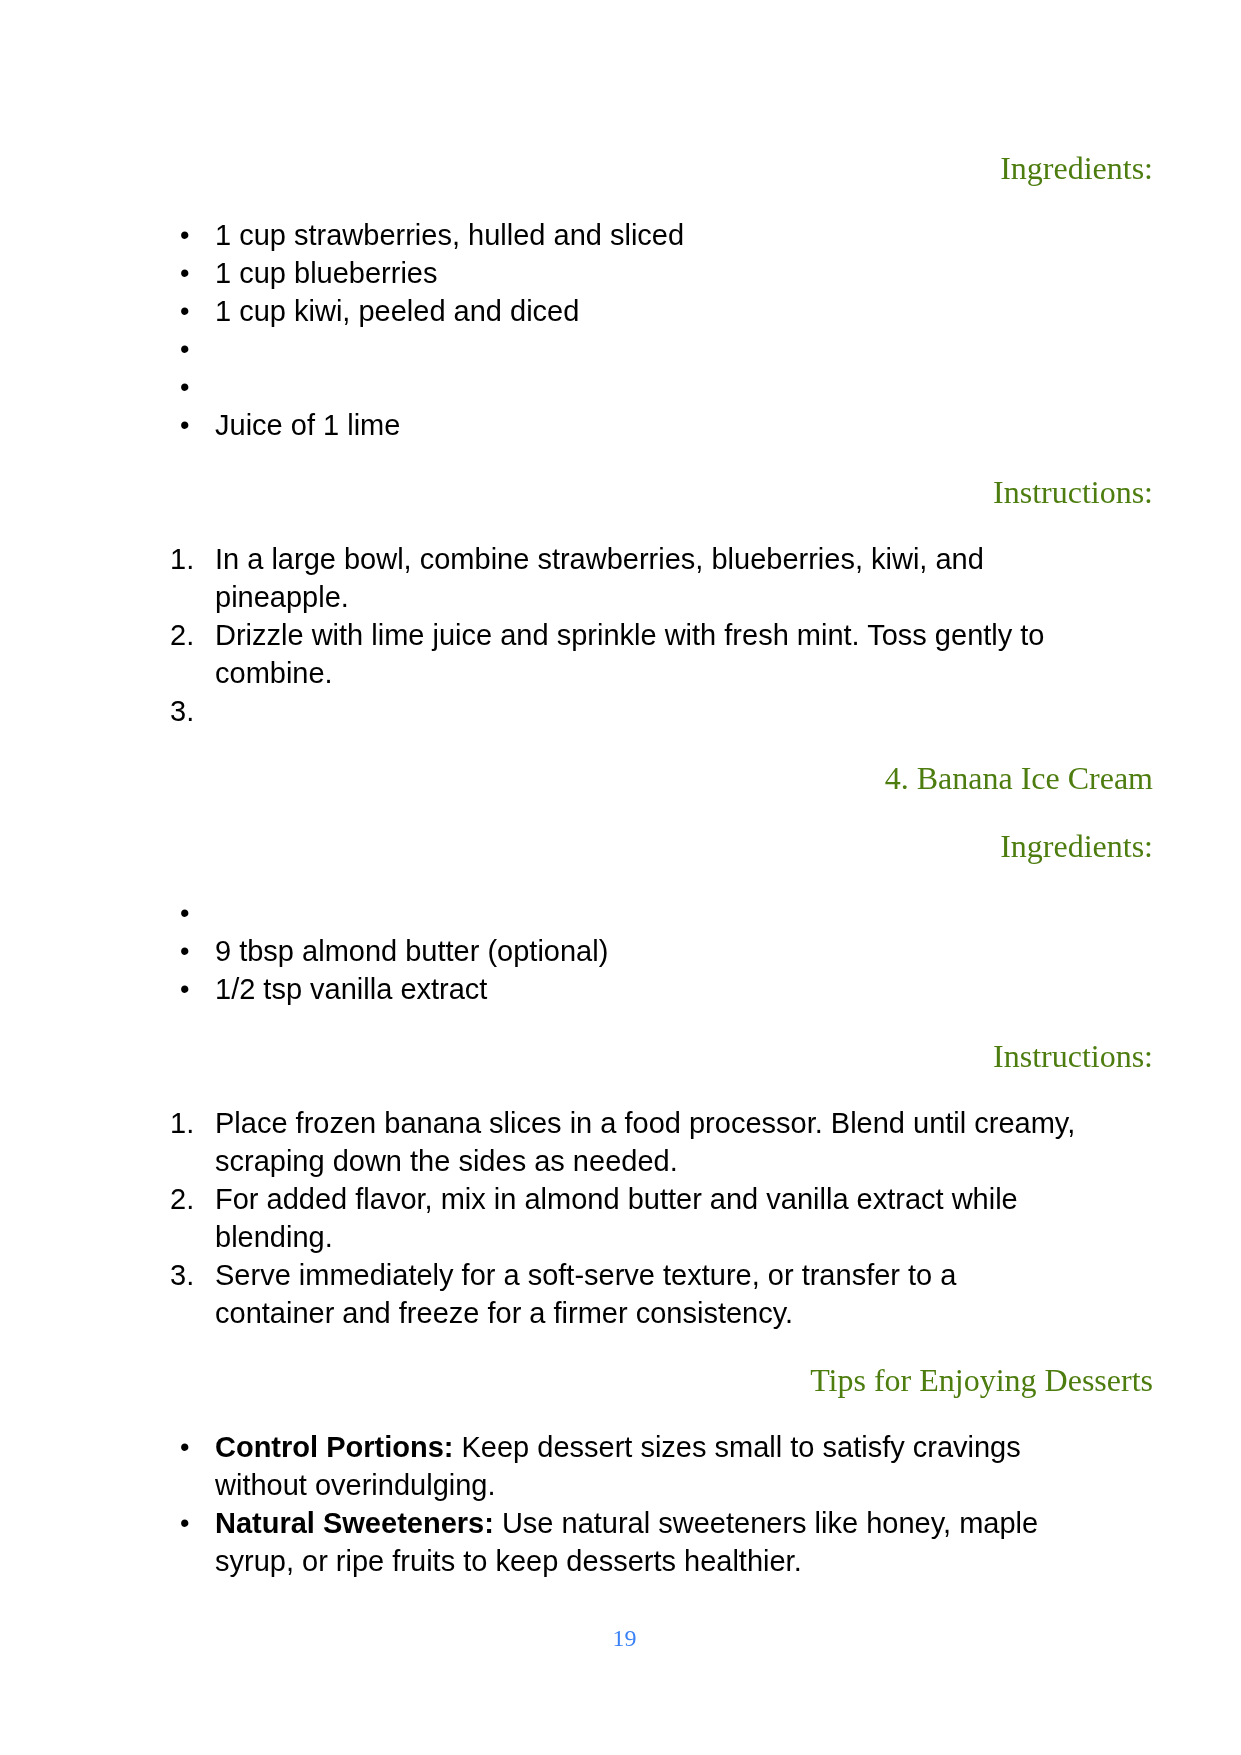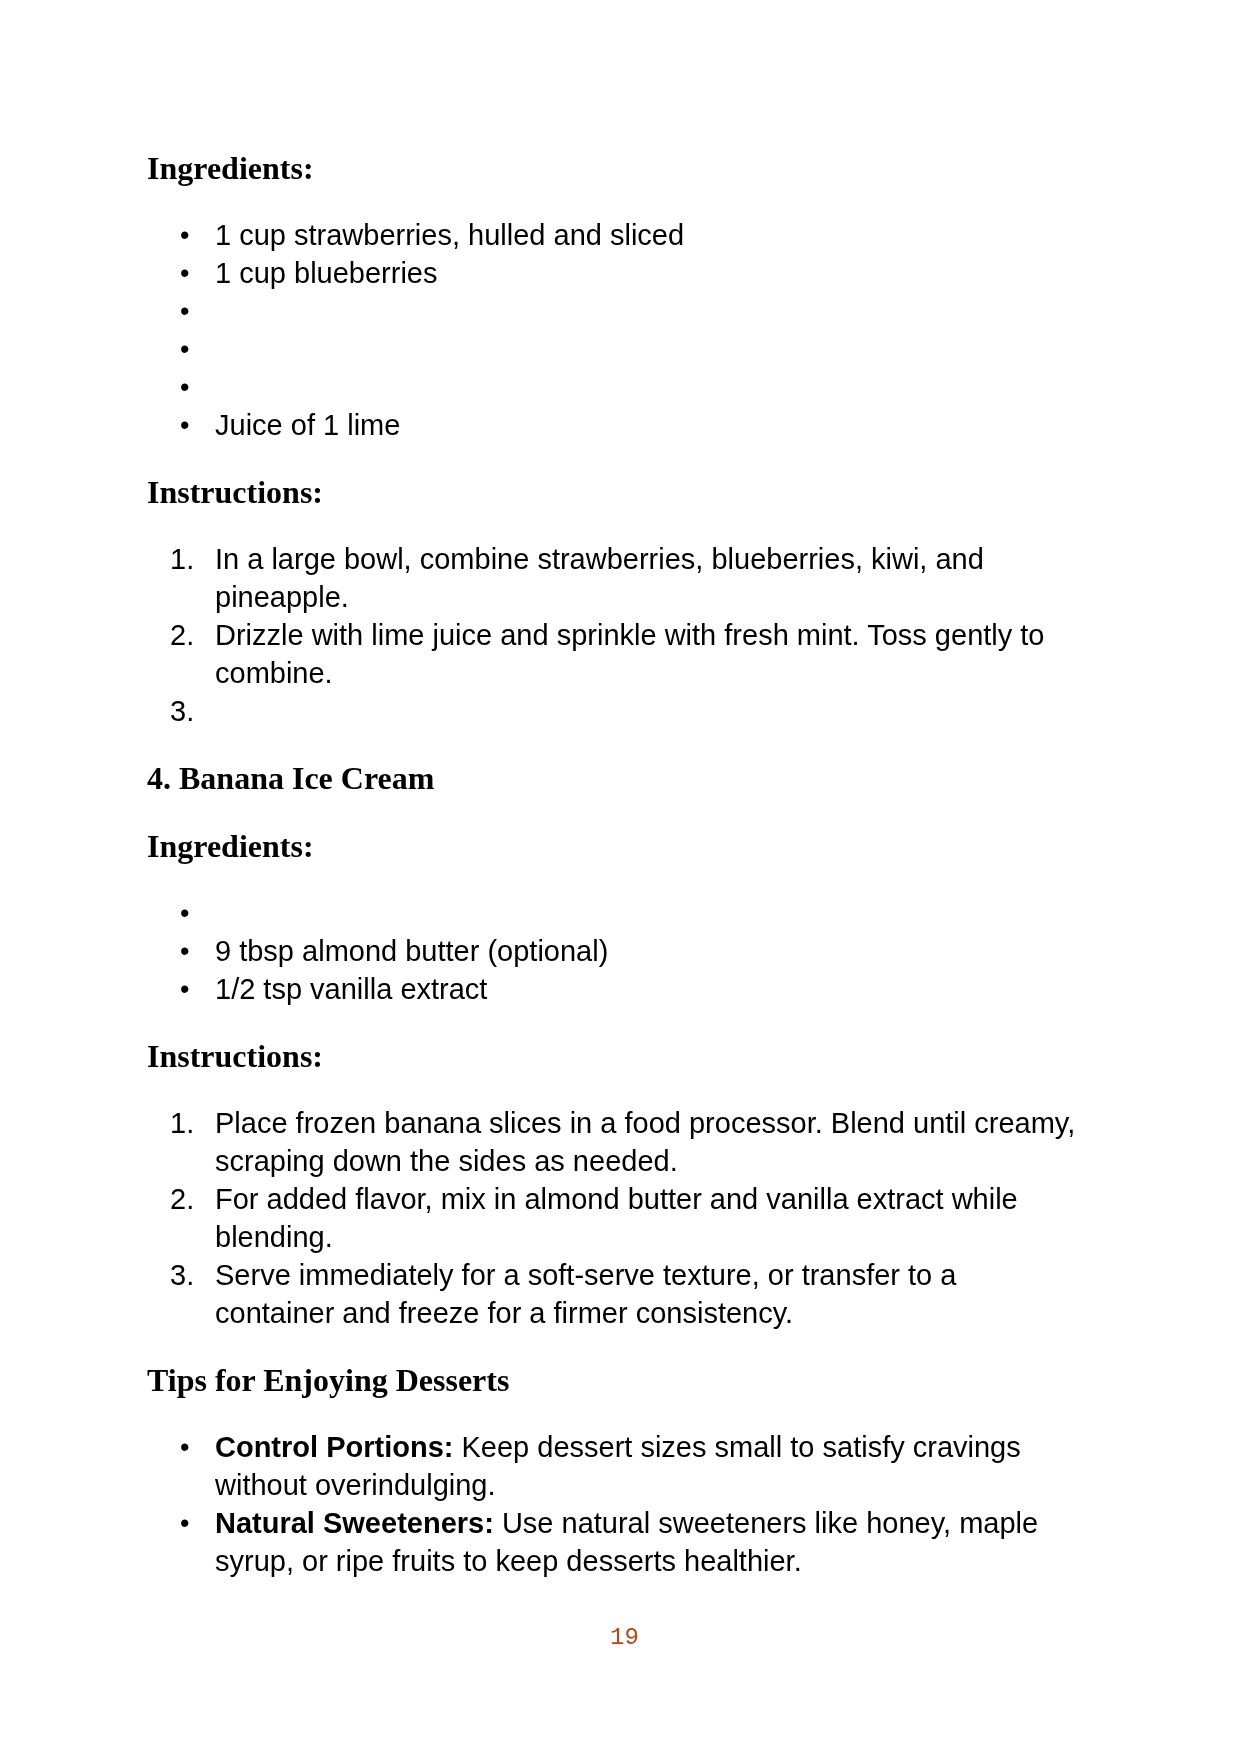--- a/index.html
+++ b/index.html
@@ -15,25 +15,26 @@
     color: #000000;
   }
   .page {
     position: absolute;
     top: 0; left: 0; right: 0; bottom: 0;
     padding: 148px 88px 0 147px;
     box-sizing: border-box;
   }
   .section-heading {
     font-family: "Liberation Serif", "DejaVu Serif", serif;
-    font-weight: bold;
+    font-weight: normal;
     font-size: 32px;
     line-height: 40px;
     margin: 0 0 28px 0;
-    color: #000000;
+    color: #4d7c0f;
+    text-align: right;
   }
   .doc-list {
     list-style: none;
     margin: 0 0 28px 0;
     padding: 0;
   }
   .doc-list li {
     display: flex;
     align-items: flex-start;
     font-family: "Liberation Sans", "DejaVu Sans", sans-serif;
@@ -58,24 +59,24 @@
   }
   .lead-label {
     font-weight: bold;
   }
   .page-number {
     position: absolute;
     top: 1619px;
     left: 0;
     right: 0;
     text-align: center;
-    font-family: Liberation Mono, monospace;
+    font-family: Liberation Serif, serif;
     font-size: 24px;
     line-height: 38px;
-    color: #c2410c;
+    color: #3b82f6;
     padding-left: 8px;
   }
 </style>
 </head>
 <body>
 
 <div class="page">
 
   <h3 class="section-heading">Ingredients:</h3>
 
@@ -83,20 +84,21 @@
     <li>
       <span class="marker bullet-marker">•</span>
       <span class="li-text">1 cup strawberries, hulled and sliced</span>
     </li>
     <li>
       <span class="marker bullet-marker">•</span>
       <span class="li-text">1 cup blueberries</span>
     </li>
     <li>
       <span class="marker bullet-marker">•</span>
+      <span class="li-text">1 cup kiwi, peeled and diced</span>
     </li>
     <li>
       <span class="marker bullet-marker">•</span>
     </li>
     <li>
       <span class="marker bullet-marker">•</span>
     </li>
     <li>
       <span class="marker bullet-marker">•</span>
       <span class="li-text">Juice of 1 lime</span>

